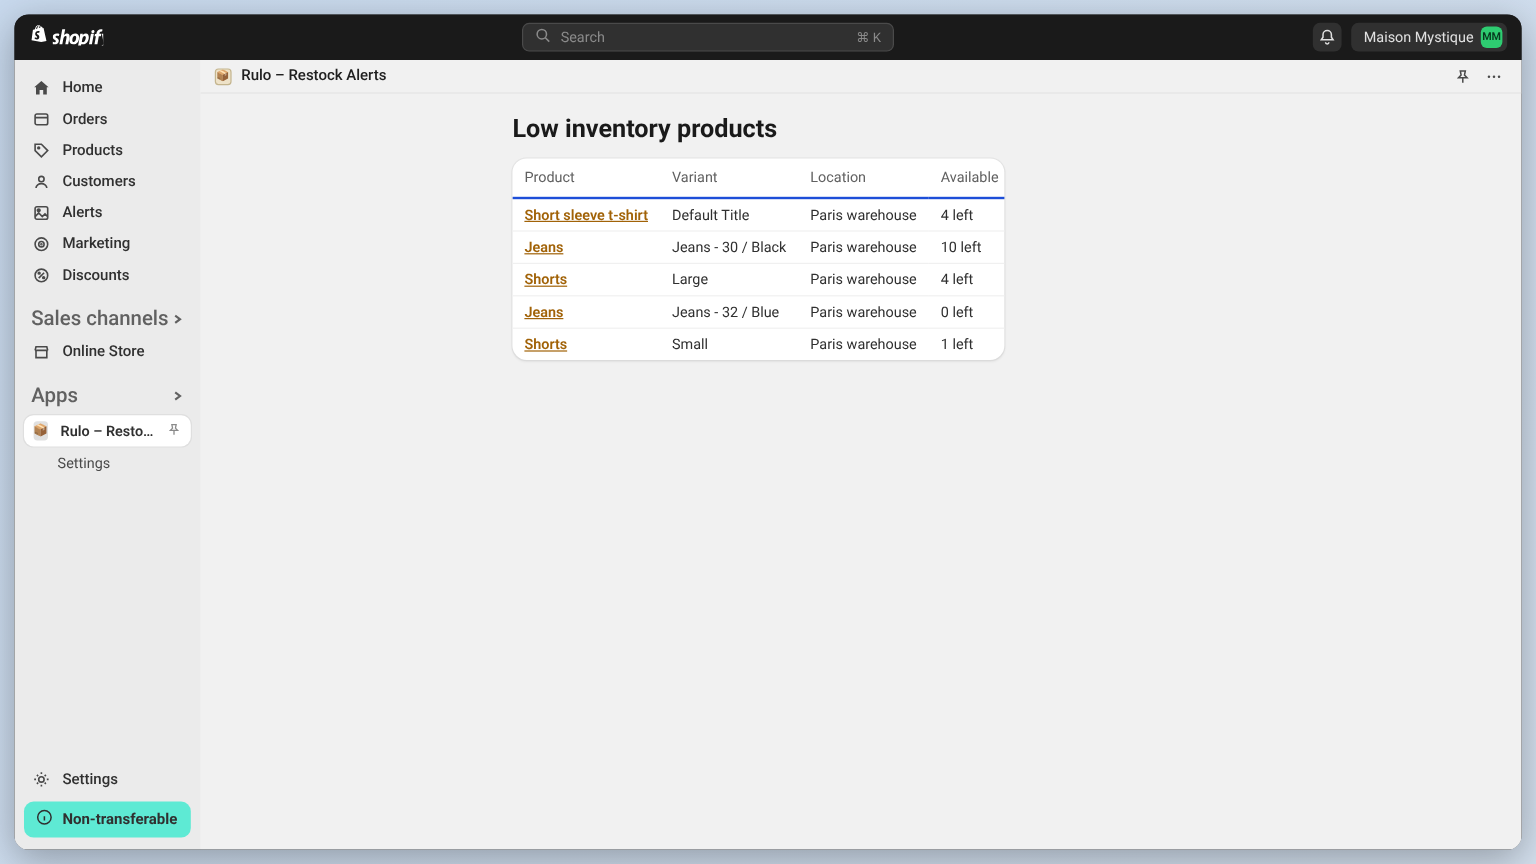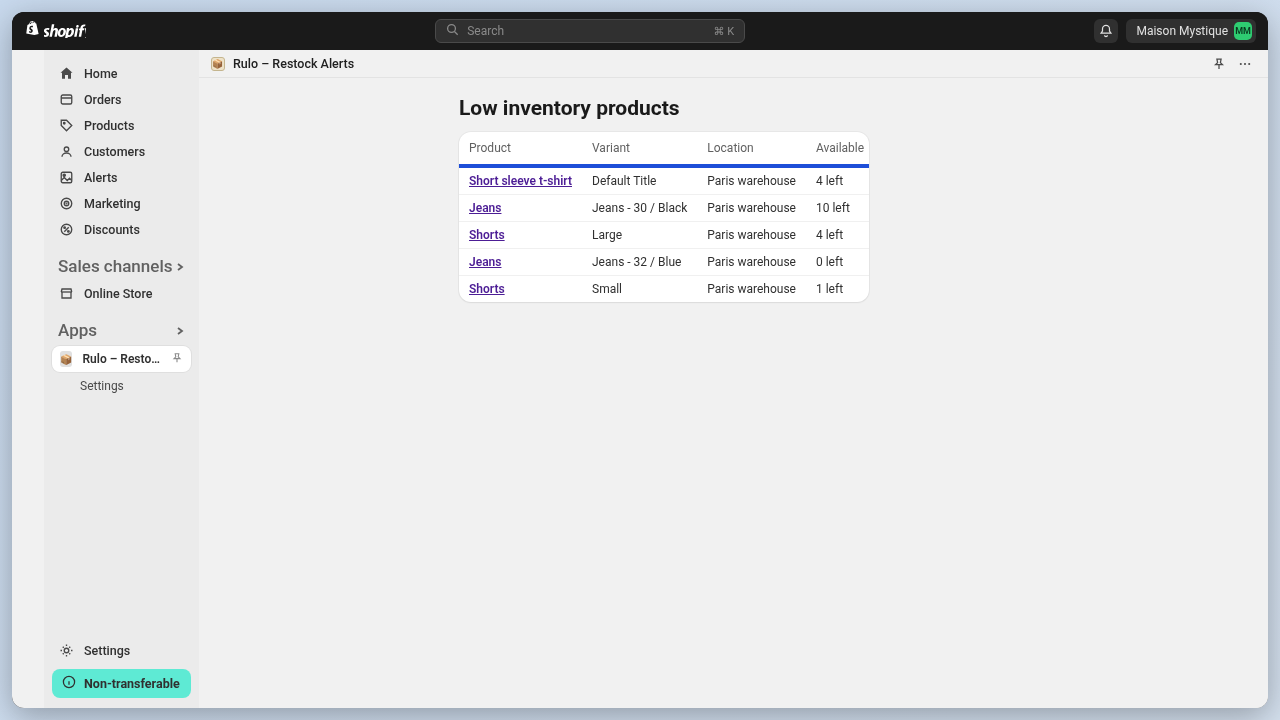--- a/index.html
+++ b/index.html
@@ -88,21 +88,20 @@
   }
   .sidebar {
     width: 155px;
     background: #ebebeb;
     display: flex;
     flex-direction: column;
     font-size: 12.5px;
     color: #303030;
     padding-top: 10px;
     flex-shrink: 0;
-    margin-left: 32px;
   }
   .nav-item {
     display: flex;
     align-items: center;
     gap: 10px;
     padding: 4px 14px;
     height: 26px;
     cursor: pointer;
     color: #303030;
     font-weight: 500;
@@ -226,30 +225,30 @@
     border-collapse: collapse;
     font-size: 12px;
     color: #303030;
   }
   thead th {
     text-align: left;
     font-weight: 450;
     color: #616161;
     padding: 9px 10px;
     font-size: 12px;
-    border-bottom: 4px solid #1d4ed8;
+    border-bottom: 2px solid #1d4ed8;
   }
   tbody td {
     padding: 6px 10px;
     border-bottom: 1px solid #f0f0f0;
     white-space: nowrap;
   }
   tbody tr:last-child td { border-bottom: none; }
   .plink {
-    color: #4c1d95;
+    color: #a16207;
     text-decoration: underline;
     font-weight: 600;
     cursor: pointer;
   }
 </style>
 </head>
 <body>
 
 <div class="window">
   <div class="topbar">

